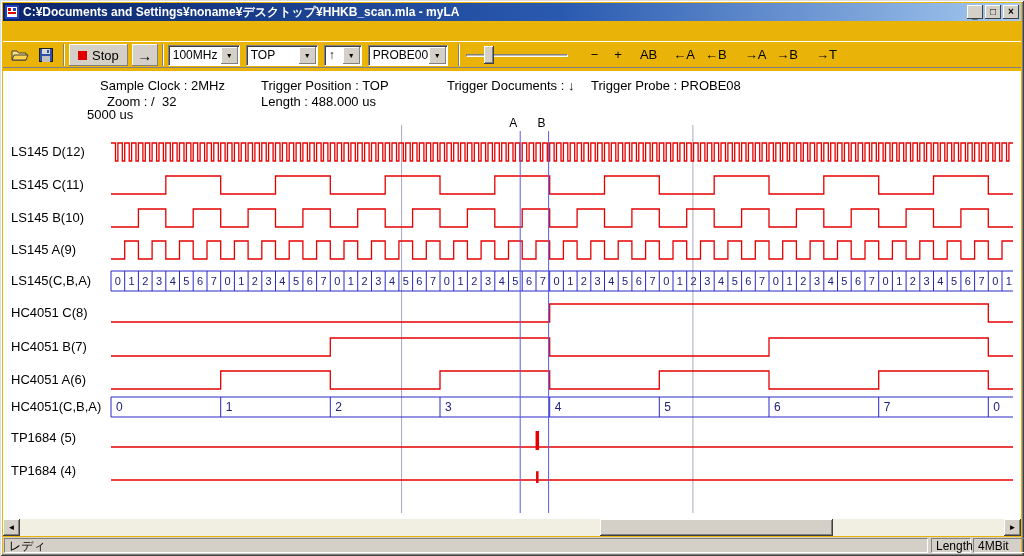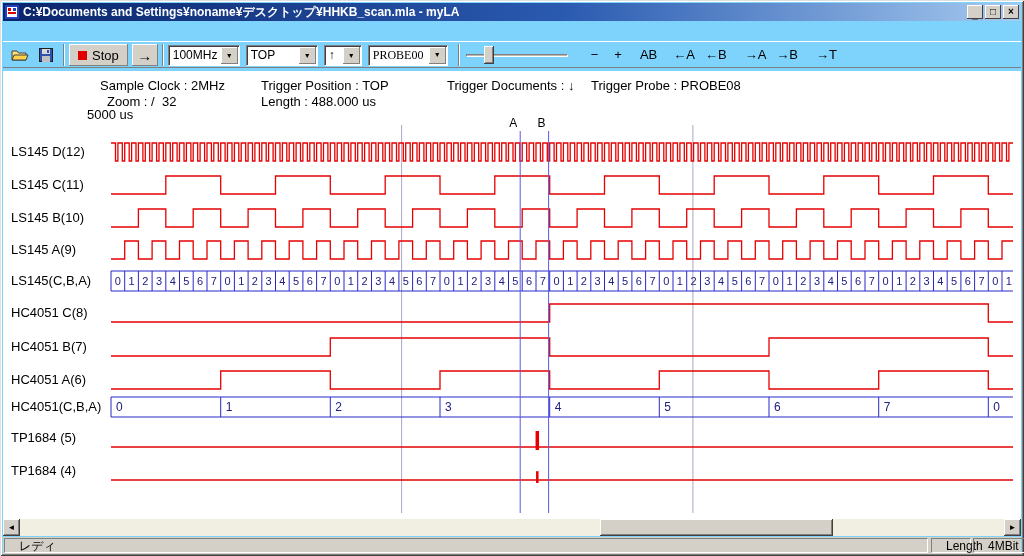--- a/index.html
+++ b/index.html
@@ -1,18 +1,18 @@
 <!DOCTYPE html>
 <html><head>
 <meta charset="utf-8">
 <style>
   * { margin:0; padding:0; box-sizing:border-box; }
   html,body { width:1024px; height:556px; background:#3a6ea5; font-family:"Liberation Sans",sans-serif; }
   .window{
-    position:relative; width:1024px; height:556px; background:#7dd3fc; overflow:hidden;
+    position:relative; width:1024px; height:556px; background:#eab308; overflow:hidden;
     box-shadow: inset 1px 1px 0 #dfdfdf, inset -1px -1px 0 #404040, inset 2px 2px 0 #ffffff, inset -2px -2px 0 #808080;
   }
   
   .titlebar{ position:absolute; left:3px; top:3px; width:1018px; height:18px;
     background:linear-gradient(to right,#0a246a,#2a5ab0 55%,#a6caf0);
     display:flex; align-items:center; padding:0 2px; }
   .titlebar .title-text{ color:#fff; font-size:12px; font-weight:bold; margin-left:4px; white-space:nowrap; overflow:hidden; flex:1; }
   .win-btn{ width:16px; height:14px; background:#d4d0c8; margin-left:2px;
     box-shadow: inset -1px -1px 0 #404040, inset 1px 1px 0 #fff;
     display:flex; align-items:center; justify-content:center;
@@ -33,21 +33,21 @@
   .stop-btn{ height:22px; padding:0 9px; display:flex; align-items:center; gap:5px; font-size:13px; }
   .stop-square{ width:9px; height:9px; background:#e00000; }
   .run-btn{ width:26px; height:22px; display:flex; align-items:center; justify-content:center; font-size:15px; font-weight:bold; }
   .combo{ height:21px; display:flex; margin-right:6px; background:#fff;
     border:1px solid; border-color:#808080 #ffffff #ffffff #808080;
     box-shadow: inset 1px 1px 0 #404040; }
   .combo .val{ font-size:12px; line-height:19px; padding:0 3px 0 4px; white-space:nowrap; }
   .combo .drop{ width:17px; background:#d4d0c8; margin:1px;
     box-shadow: inset -1px -1px 0 #808080, inset 1px 1px 0 #ffffff;
     display:flex; align-items:center; justify-content:center; font-size:7px; }
-  .combo.w72{ width:72px; } .combo.w38{ width:38px; } .combo.w80{ width:80px;font-family:Liberation Serif, serif; }
+  .combo.w72{ width:72px; } .combo.w38{ width:38px; } .combo.w80{ width:80px; }
   .combo .val{ flex:1; overflow:hidden; }
   .slider{ position:relative; width:106px; height:22px; margin-right:6px; }
   .slider .groove{ position:absolute; left:2px; right:2px; top:10px; height:3px;
     border-top:1px solid #808080; border-left:1px solid #808080; border-bottom:1px solid #ffffff; border-right:1px solid #ffffff; background:#bdb9b0;}
   .slider .thumb{ position:absolute; left:20px; top:2px; width:10px; height:18px; background:#d4d0c8;
     box-shadow: inset -1px -1px 0 #404040, inset 1px 1px 0 #ffffff, inset -2px -2px 0 #808080; }
   .flatbtn{ height:22px; line-height:22px; padding:0 5px; font-size:13px; }
   .gap10{ margin-left:10px; } .gap6{ margin-left:6px; } .gap8{ margin-left:8px; }
   
   .panel{ position:absolute; left:3px; top:71px; width:1018px; height:448px; background:#ffffff; overflow:hidden; }
@@ -57,21 +57,21 @@
   
   .hscroll{ position:absolute; left:3px; top:519px; width:1018px; height:17px; background:#f1efe2; display:flex; }
   .scroll-btn{ width:17px; height:17px; background:#d4d0c8; flex:none;
     box-shadow: inset -1px -1px 0 #404040, inset 1px 1px 0 #ffffff, inset -2px -2px 0 #808080;
     display:flex; align-items:center; justify-content:center; font-size:8px; color:#000; }
   .scroll-track{ position:relative; flex:1; }
   .scroll-thumb{ position:absolute; left:580px; top:0; width:233px; height:17px; background:#d4d0c8;
     box-shadow: inset -1px -1px 0 #404040, inset 1px 1px 0 #ffffff, inset -2px -2px 0 #808080; }
   
   .statusbar{ position:absolute; left:3px; top:537px; width:1018px; height:17px; background:#d4d0c8; }
-  .status-panel{ position:absolute; top:1px; height:15px; font-size:12px; line-height:14px; padding-left:14px;
+  .status-panel{ position:absolute; top:1px; height:15px; font-size:12px; line-height:14px; padding-left:4px;
     border:1px solid; border-color:#808080 #ffffff #ffffff #808080; }
   .sp-ready{ left:1px; width:924px; }
   .sp-online{ left:928px; width:40px; }
   .sp-mem{ left:970px; width:60px; }
   .icon-svg{ display:block; }
 </style>
 </head>
 <body>
 
 <div class="window">

